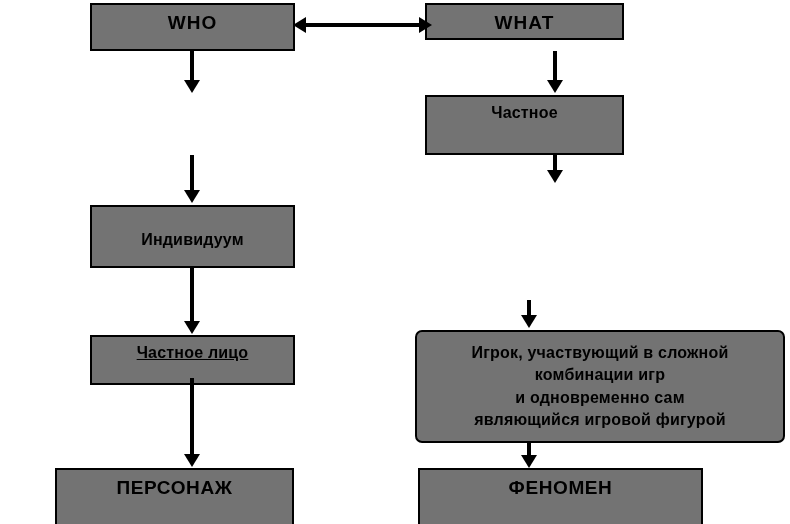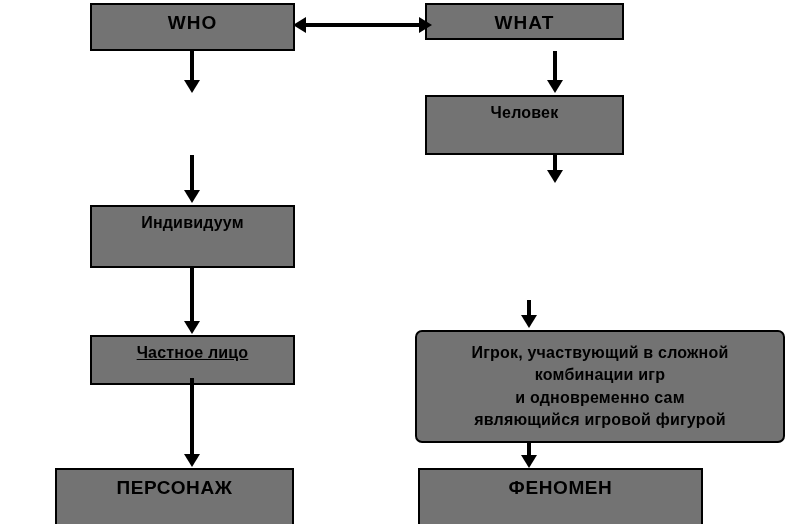--- a/index.html
+++ b/index.html
@@ -82,38 +82,38 @@
 </head>
 <body>
 
 <div id="canvas">
 
   <div class="node t-head topalign" style="left:90px; top:3px; width:205px; height:48px;">
     <span class="label">WHO</span>
   </div>
 
 
-  <div class="node t-mid topalign" style="left:90px; top:205px; width:205px; height:63px;">
+  <div class="node t-mid topalign" style="left:90px; top:205px; width:205px; height:63px;align-items:center;">
     <span class="label">Индивидуум</span>
   </div>
 
   <div class="node t-mid topalign" style="left:90px; top:335px; width:205px; height:50px;text-decoration:underline;">
     <span class="label">Частное лицо</span>
   </div>
 
   <div class="node t-term topalign" style="left:55px; top:468px; width:239px; height:58px;">
     <span class="label">ПЕРСОНАЖ</span>
   </div>
 
   <div class="node t-head topalign" style="left:425px; top:3px; width:199px; height:37px;">
     <span class="label">WHAT</span>
   </div>
 
   <div class="node t-mid topalign" style="left:425px; top:95px; width:199px; height:60px;">
-    <span class="label">Человек</span>
+    <span class="label">Частное</span>
   </div>
 
 
   <div class="node t-para" style="left:415px; top:330px; width:370px; height:113px;border-radius:7px;">
     <span class="label">Игрок, участвующий в сложной
 комбинации игр
 и одновременно сам
 являющийся игровой фигурой</span>
   </div>
 

